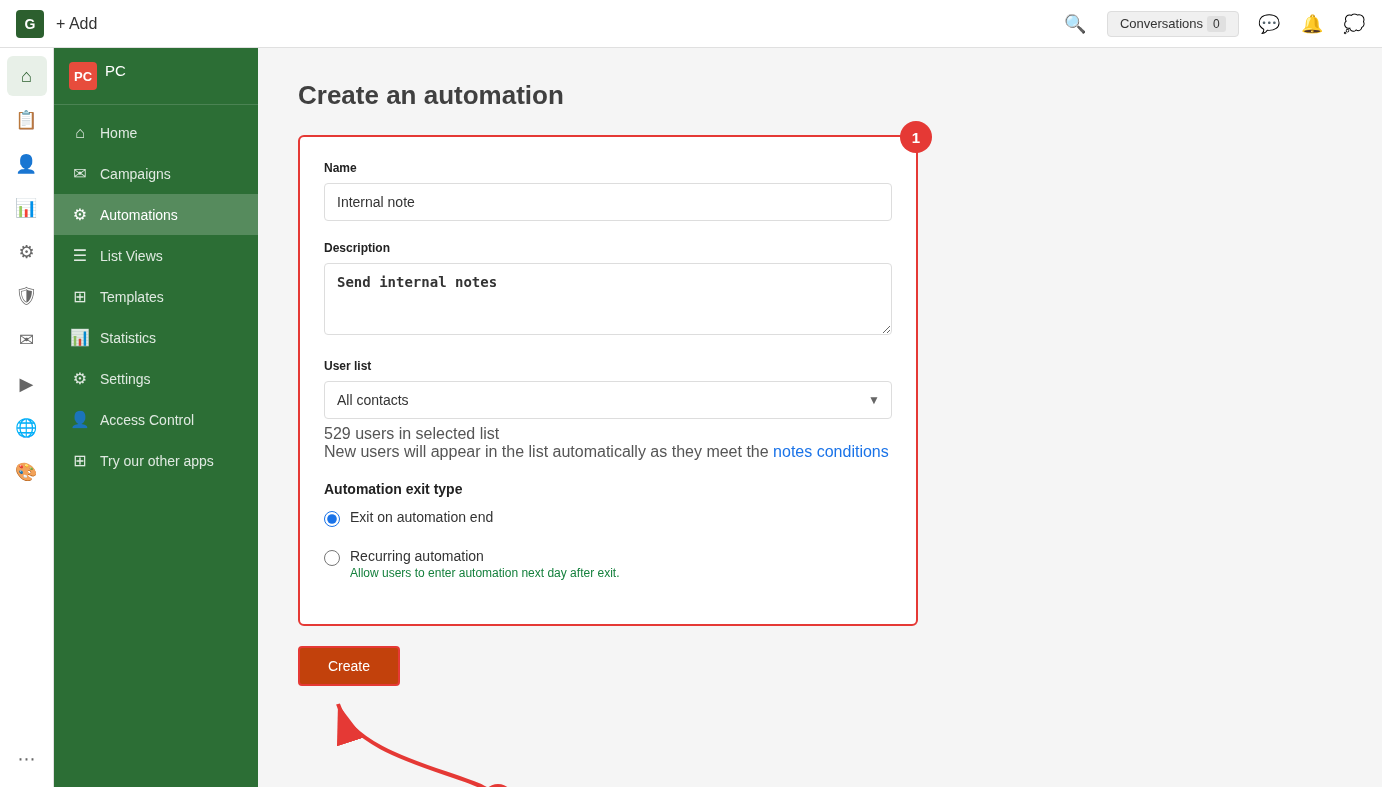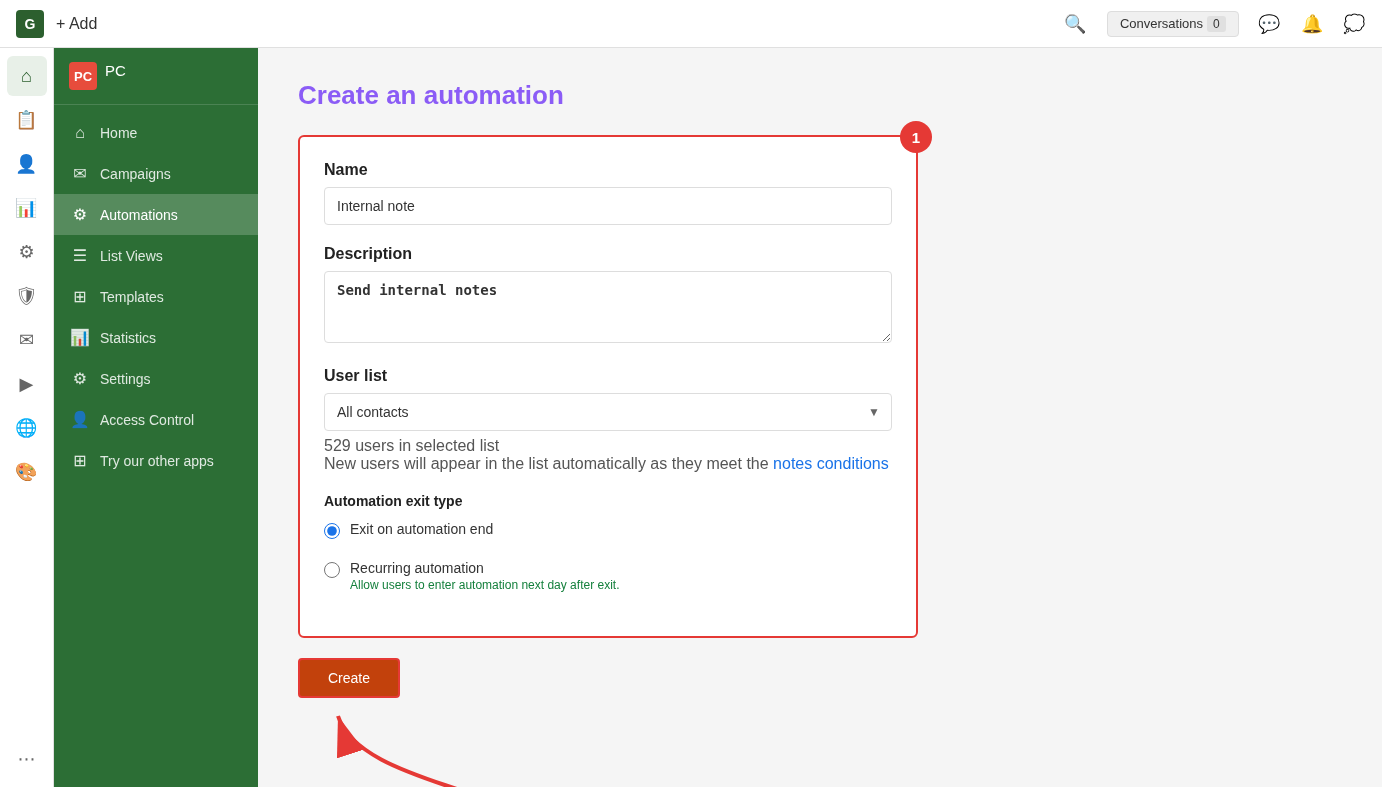--- a/index.html
+++ b/index.html
@@ -117,21 +117,21 @@
       flex: 1;
       padding: 32px 40px;
       overflow-y: auto;
       background: #f5f5f5;
       position: relative;
     }
 
     .page-title {
       font-size: 26px;
       font-weight: 600;
-      color: #8b5cf6;
+      color: #404040;
       margin-bottom: 24px;
     }
 
     
     .form-panel {
       background: #fff;
       border: 2px solid #e53935;
       border-radius: 6px;
       padding: 24px;
       max-width: 620px;
@@ -146,21 +146,21 @@
       background: #e53935;
       border-radius: 50%;
       color: #fff;
       font-weight: bold;
       font-size: 15px;
       display: flex; align-items: center; justify-content: center;
     }
 
     .form-group { margin-bottom: 20px; }
     .form-label {
-      font-size: 16px;
+      font-size: 12px;
       font-weight: 600;
       color: #222;
       margin-bottom: 8px;
       display: block;
     }
 
     .form-input, .form-textarea {
       width: 100%;
       border: 1px solid #ddd;
       border-radius: 4px;

